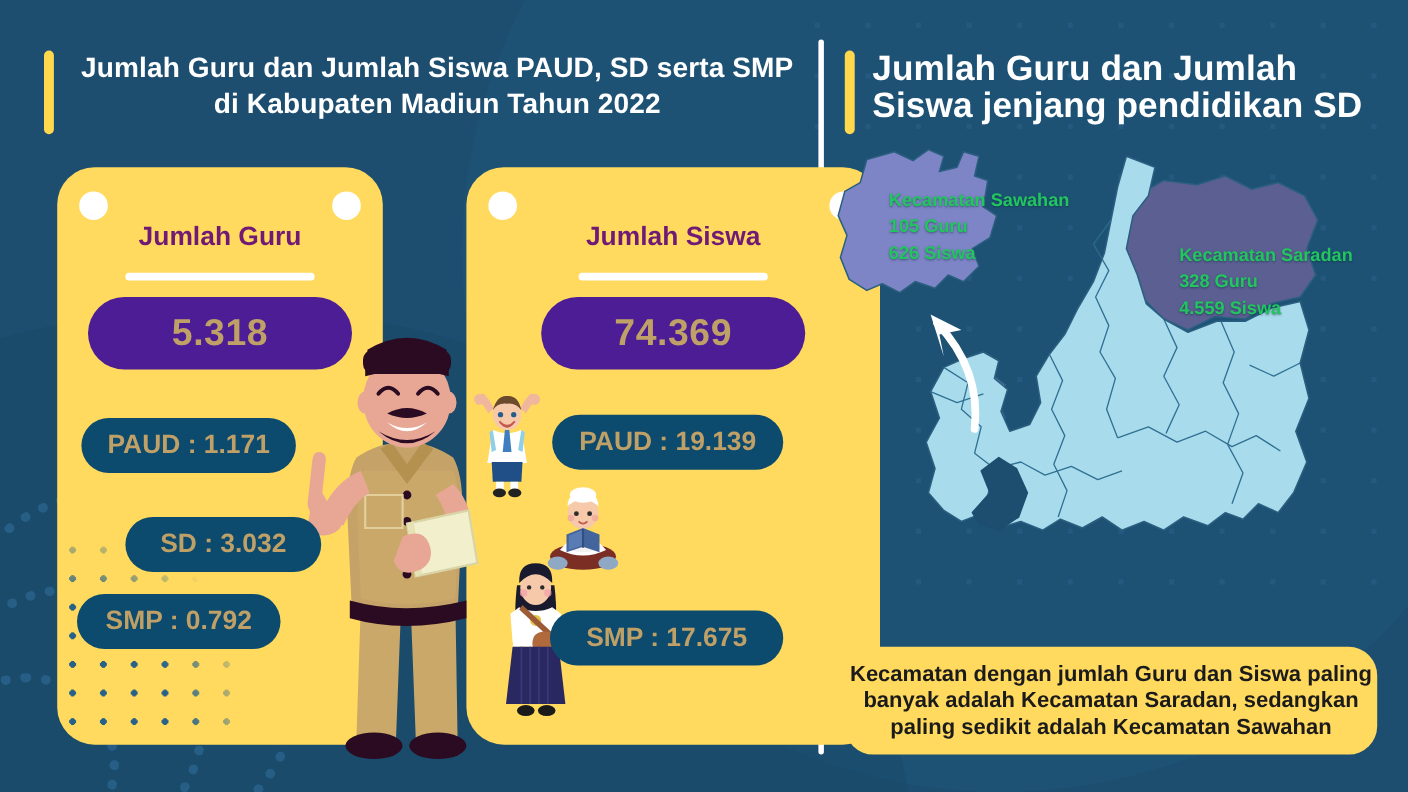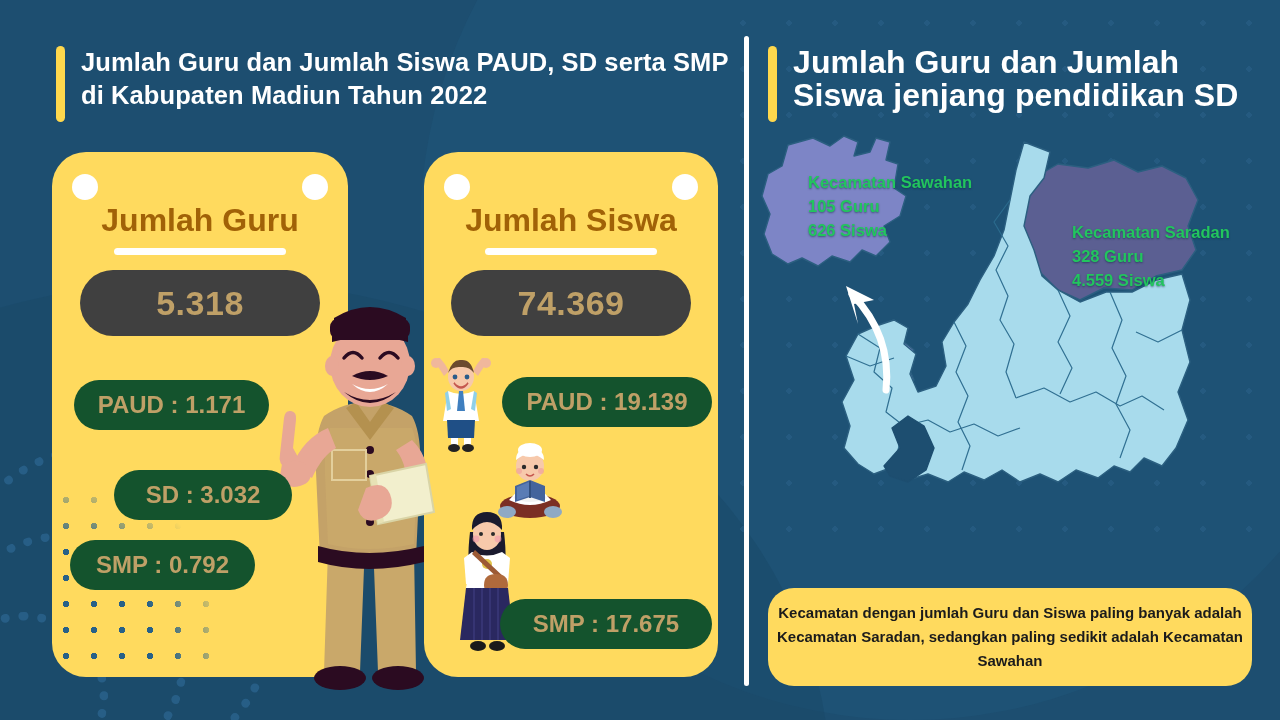--- a/index.html
+++ b/index.html
@@ -36,73 +36,73 @@
   .a1{width:150px;height:150px;}
   .a2{width:230px;height:230px;}
   .a3{width:320px;height:320px;}
 
   
   .hdr{position:absolute;display:flex;align-items:flex-start;gap:16px;}
   .hdr .bar{width:9px;border-radius:5px;background:#ffd84d;flex:none;}
   .hdr h1{
     margin:0;color:#ffffff;font-weight:bold;letter-spacing:.1px;
   }
-  #hdr-left{left:56px;top:46px;width:690px;}
+  #hdr-left{left:40px;top:46px;width:690px;text-align:center;}
   #hdr-left .bar{height:76px;}
   #hdr-left h1{font-size:25.5px;line-height:33px;}
   #hdr-right{left:768px;top:46px;width:480px;}
   #hdr-right .bar{height:76px;}
   #hdr-right h1{font-size:32px;line-height:33px;}
 
   
   .divider{
     position:absolute;left:744px;top:36px;width:5px;height:650px;
     background:#ffffff;border-radius:3px;
   }
 
   
   .card{
     position:absolute;background:#ffda5e;border-radius:34px;
   }
   #card-guru{left:52px;top:152px;width:296px;height:525px;}
-  #card-siswa{left:424px;top:152px;width:294px;height:525px;}
+  #card-siswa{left:424px;top:152px;width:352px;height:525px;padding-left:24px;}
   .card .hole{
     position:absolute;width:26px;height:26px;border-radius:50%;background:#ffffff;top:22px;
   }
   .card .hole.l{left:20px;}
   .card .hole.r{right:20px;}
   .card .card-title{
     position:absolute;left:0;right:0;top:50px;text-align:center;
-    color:#a16207;font-weight:bold;font-size:32px;
+    color:#701a75;font-weight:bold;font-size:24px;
   }
   .card .rule{
     position:absolute;left:50%;transform:translateX(-50%);top:96px;
     width:172px;height:7px;border-radius:4px;background:#ffffff;
   }
   .card .big-pill{
     position:absolute;left:50%;transform:translateX(-50%);top:118px;
-    width:240px;height:66px;border-radius:34px;background:#404040;
+    width:240px;height:66px;border-radius:34px;background:#4c1d95;
     display:flex;align-items:center;justify-content:center;
     color:#bfa067;font-weight:bold;font-size:34px;letter-spacing:.5px;
   }
   .pill{
-    position:absolute;height:50px;border-radius:26px;background:#14532d;
+    position:absolute;height:50px;border-radius:26px;background:#0c4a6e;
     display:flex;align-items:center;justify-content:center;
     color:#bfa067;font-weight:bold;font-size:24px;white-space:nowrap;
     z-index:6;
   }
 
   
   #guru-paud{left:22px;top:228px;width:195px;}
   #guru-sd  {left:62px;top:318px;width:178px;}
   #guru-smp {left:18px;top:388px;width:185px;}
   
   #siswa-paud{left:78px;top:225px;width:210px;}
   #siswa-sd  {left:98px;top:312px;width:193px;}
-  #siswa-smp {left:76px;top:403px;width:212px;margin-top:44px;}
+  #siswa-smp {left:76px;top:403px;width:212px;}
 
   
   .card-dots{
     position:absolute;left:0;bottom:0;width:170px;height:190px;
     background-image:radial-gradient(#1d5b8b 3.2px, transparent 3.3px);
     background-size:28px 26px;
     -webkit-mask-image:radial-gradient(ellipse at 0% 100%, #000 0%, #000 48%, transparent 78%);
     mask-image:radial-gradient(ellipse at 0% 100%, #000 0%, #000 48%, transparent 78%);
     border-bottom-left-radius:34px;opacity:.95;z-index:1;
   }
@@ -123,21 +123,21 @@
     z-index:9;text-shadow:0 1px 2px rgba(12,40,62,.55);
   }
   #label-sawahan{left:808px;top:170px;width:240px;}
   #label-saradan{left:1072px;top:220px;width:210px;}
 
   
   #callout{
     position:absolute;left:768px;top:588px;width:484px;
     background:#ffda5e;border-radius:26px;
     padding:13px 4px;box-sizing:border-box;
-    color:#1b1b1b;font-weight:bold;font-size:15px;line-height:24px;
+    color:#1b1b1b;font-weight:bold;font-size:20px;line-height:24px;
     text-align:center;
   }
 </style>
 </head>
 <body>
 
 <div class="stage">
 
   <div class="bg-base"></div>
   <div class="bg-swoosh"></div>

